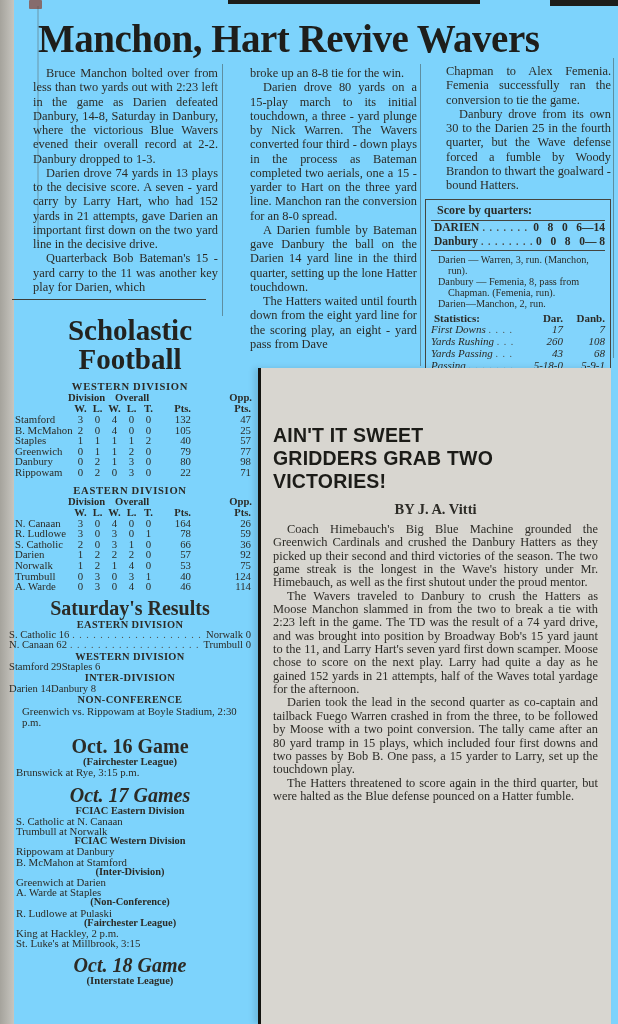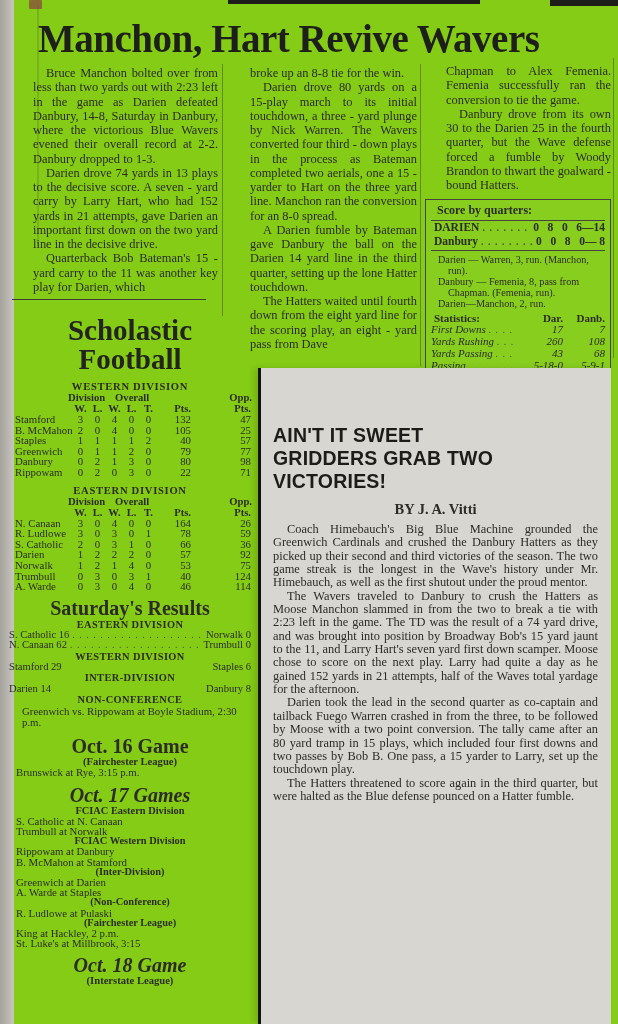--- a/index.html
+++ b/index.html
@@ -1,18 +1,18 @@
 <!DOCTYPE html>
 <html><head>
 <meta charset="utf-8">
 <style>
   * { margin:0; padding:0; box-sizing:border-box; }
   html,body { width:618px; height:1024px; }
   body { background:#aeaca6; font-family:"Liberation Serif", serif; color:#2c2b26; }
-  .page { position:relative; width:618px; height:1024px; background:#84cc16; overflow:hidden; }
+  .page { position:relative; width:618px; height:1024px; background:#7dd3fc; overflow:hidden; }
   .edge-shade { position:absolute; left:0; top:0; width:14px; height:100%;
     background:linear-gradient(90deg,#a5a39c,#c7c5bf); }
   .bar1 { position:absolute; left:228px; top:0; width:252px; height:4px; background:#1d1d1a; }
   .bar2 { position:absolute; left:550px; top:0; width:68px; height:6px; background:#1d1d1a; }
   .red-mark { position:absolute; left:29px; top:0; width:13px; height:9px; background:#8a4a3e; opacity:.75; border-radius:1px; }
   .crease { position:absolute; left:37px; top:6px; width:2px; height:240px; background:rgba(82,78,68,.22); }
 
   .headline { position:absolute; left:38px; top:16px; width:572px; font-size:39px; font-weight:bold;
     letter-spacing:-0.5px; white-space:nowrap; color:#1e1e1b; }
 
@@ -55,21 +55,21 @@
   .st-row { display:flex; font-size:10.8px; line-height:10.6px; }
   .st-team { width:66px; padding-left:9px; white-space:nowrap; }
   .st-n { width:17px; text-align:center; }
   .st-pts { width:34px; text-align:right; }
   .st-opp { flex:1; text-align:right; padding-right:3px; }
 
   .sat-title, .today-title { text-align:center; font-weight:bold; font-size:20px; line-height:21px; margin-top:6px; }
   .res-heading { text-align:center; font-weight:bold; font-size:10.4px; line-height:10.4px; letter-spacing:.4px; margin-top:1px; }
   .res-line { display:flex; align-items:baseline; font-size:10.6px; line-height:10.2px; padding:0 3px; }
   .res-line .l, .res-line .r { white-space:nowrap; }
-  .res-line.spread { justify-content:space-between; }
+  .res-line.spread { }
   .res-single { font-size:10.6px; line-height:10.4px; padding:0 3px; }
   .today-text { font-size:10.8px; line-height:11.2px; padding:1px 4px 0 16px; }
   .oct-title { text-align:center; font-weight:bold; font-size:20px; line-height:21px; margin-top:7px; }
   .oct-title.it { font-style:italic;text-align:center; }
   .league-line { text-align:center; font-weight:bold; font-size:10.6px; line-height:10.8px; }
   .game-line { font-size:10.8px; line-height:10.2px; padding-left:10px; }
   .sub-heading { text-align:center; font-weight:bold; font-size:10.4px; line-height:10.2px; }
 
   
   .sweet { position:absolute; left:258px; top:368px; width:353px; height:656px; background:#d8d6d0;

